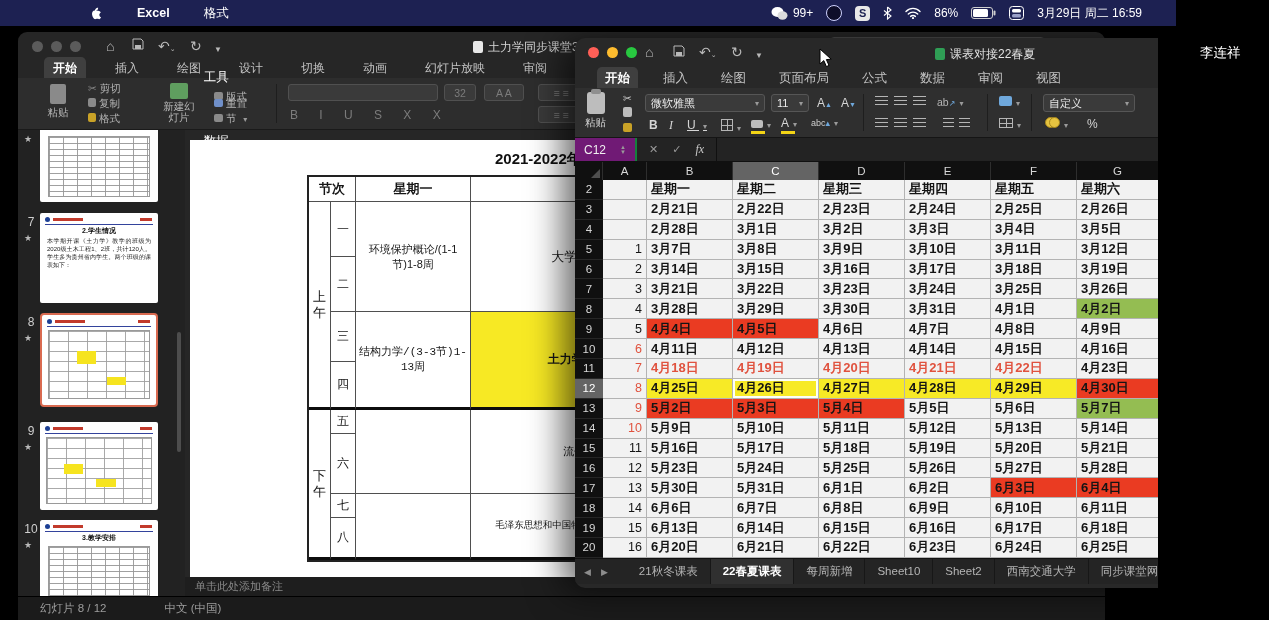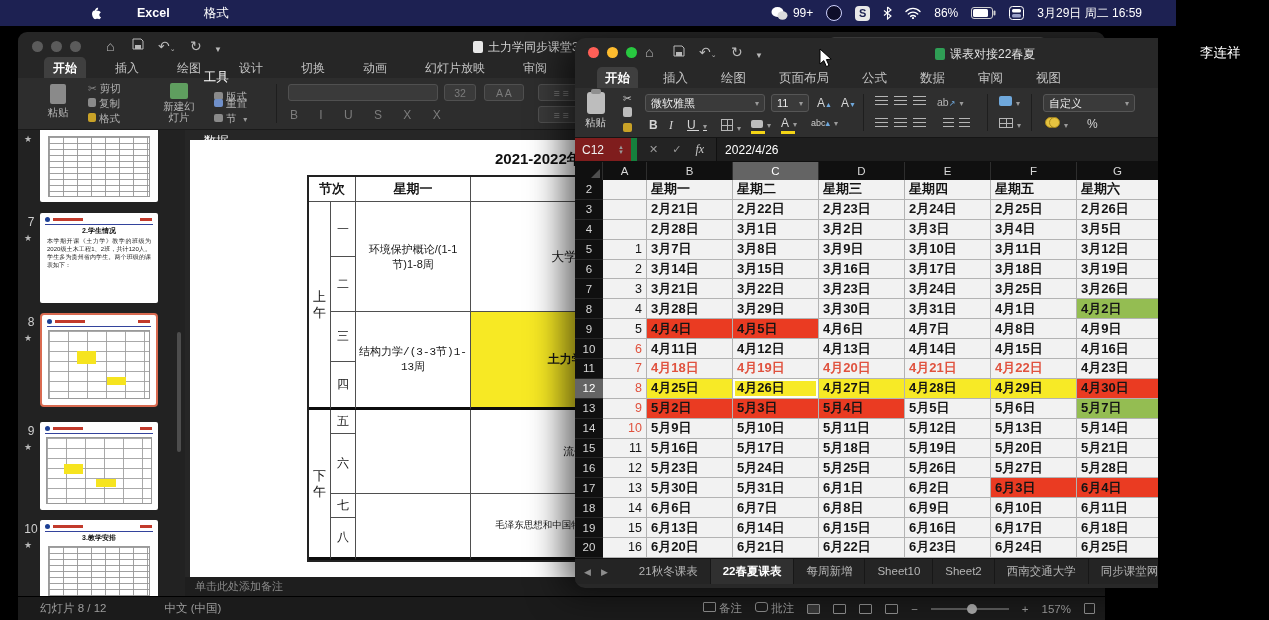--- a/index.html
+++ b/index.html
@@ -115,21 +115,21 @@
   .chev { color:#9a9a9a; font-size:8px; margin-left:4px; }
   .clip-ic { width:18px; height:22px; background:#bdbdbd; border-radius:3px; position:relative; }
   .clip-ic:after { content:''; position:absolute; left:4px; top:-3px; width:10px; height:5px; background:#8f8f8f; border-radius:2px; }
   .grid-ic { width:12px; height:12px; border:1px solid #b5b5b5; display:inline-block;
              background:linear-gradient(#b5b5b5,#b5b5b5) center/1px 100% no-repeat, linear-gradient(#b5b5b5,#b5b5b5) center/100% 1px no-repeat; }
   .ubar-y { display:block; width:14px; height:3px; background:#f3d416; margin-top:1px; }
   .al-ic { width:13px; height:10px; display:inline-block; background:repeating-linear-gradient(to bottom,#b5b5b5 0 1.5px, transparent 1.5px 4px); }
   .coin { width:11px; height:11px; border-radius:50%; background:#e5c340; border:1px solid #a8871c; display:inline-block; }
   .fbtn { font-size:12px; color:#d5d5d5; }
   .formula-bar { position:absolute; left:0; top:100px; width:100%; height:24px; background:#232323; border-bottom:1px solid #101010; display:flex; align-items:stretch; }
-  .namebox { width:62px; background:#7f1d1d; border-right:6px solid #15803d; color:#f0f0f0; font-size:12px;
+  .namebox { width:62px; background:#701a75; border-right:2px solid #15803d; color:#f0f0f0; font-size:12px;
              display:flex; align-items:center; justify-content:center; gap:14px; }
   .stepper { display:flex; flex-direction:column; font-size:6px; color:#9a9a9a; line-height:5px; }
   .fb-ic { display:flex; align-items:center; gap:14px; padding:0 12px; color:#9a9a9a; font-size:11px; border-right:1px solid #101010; }
   .fb-ic .fx { font-family:"Liberation Serif", serif; font-style:italic; font-size:12px; color:#c9c9c9; }
   .fb-val { flex:1; background:#1e1e1e; color:#fff; font-size:12px; display:flex; align-items:center; padding-left:8px; }
 
   .xgrid { position:absolute; left:0; top:124px; width:100%; bottom:30px; background:#1a1a1a; overflow:hidden; }
   .xcolhdrs { display:flex; height:18px; background:#101010; }
   .xcorner { width:28px; position:relative; border-right:1px solid #2e2e2e; }
   .xcorner:after { content:''; position:absolute; right:2px; bottom:2px; border-left:9px solid transparent; border-bottom:9px solid #4f4f4f; }
@@ -325,35 +325,20 @@
       </div>
     </div>
 
     <div class="notes-strip">
         <span>单击此处添加备注</span>
       </div>
 
     <div class="ppt-status">
       <span>幻灯片 8 / 12</span>
       <span class="lang">中文 (中国)</span>
-      <span class="ps-right">
-        <span><span class="ps-ic"></span> <span>备注</span></span>
-        <span><span class="ps-ic bubble"></span> <span>批注</span></span>
-        <span class="ps-ic" style="background:#3a3a3a;"></span>
-        <span class="ps-ic"></span>
-        <span class="ps-ic"></span>
-        <span class="ps-ic"></span>
-        <span>−</span>
-        <span class="zoom-slider">
-            <span class="zoom-knob"></span>
-          </span>
-        <span>+</span>
-        <span>157%</span>
-        <span class="ps-ic" style="width:11px;height:11px;"></span>
-      </span>
     </div>
   </div>
 
   <div class="xl">
     <div class="xl-traffic">
       <span class="dot red"></span>
       <span class="dot yel"></span>
       <span class="dot grn"></span>
     </div>
     <span class="qa-ic" style="left:70px;">⌂</span>
@@ -439,23 +424,20 @@
         <span class="stepper">
             <span>▲</span>
             <span>▼</span>
           </span>
       </div>
       <div class="fb-ic">
         <span>✕</span>
         <span>✓</span>
         <span class="fx">fx</span>
       </div>
-      <div class="fb-val">
-          <span>2022/4/26</span>
-        </div>
     </div>
 
     <div class="xgrid">
         <div class="xcolhdrs">
           <div class="xcorner"></div>
           <div class="chdr aw">A</div>
           <div class="chdr">B</div>
           <div class="chdr selh">C</div>
           <div class="chdr">D</div>
           <div class="chdr">E</div>

